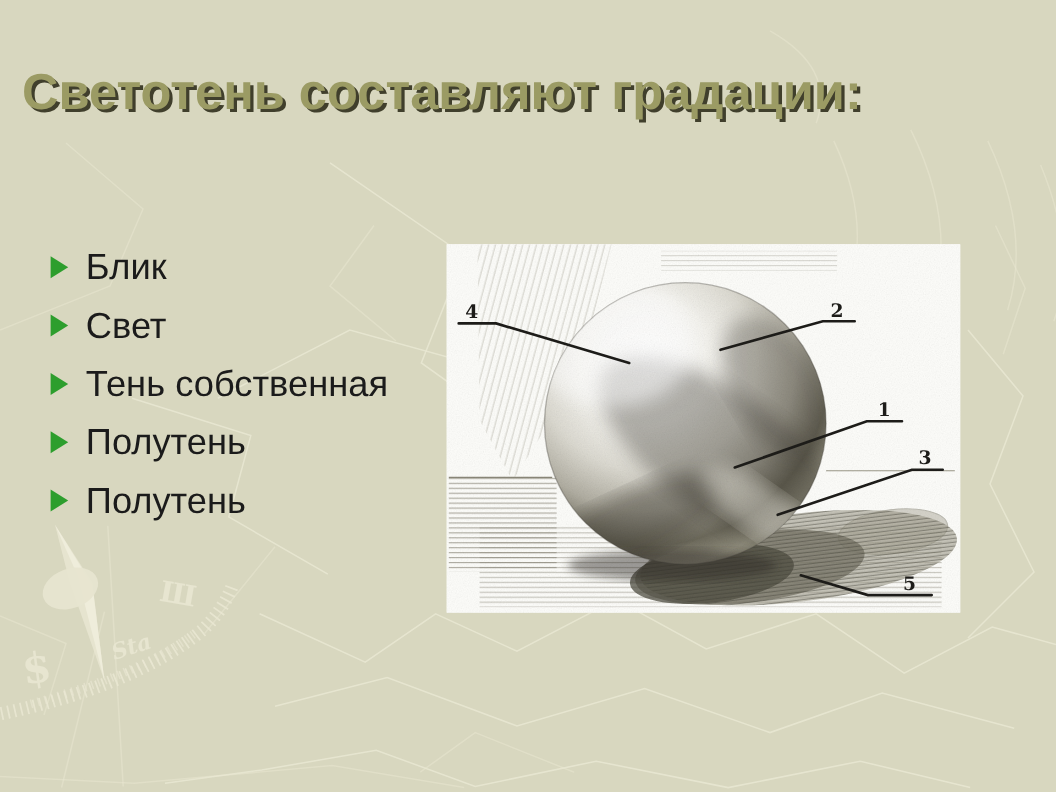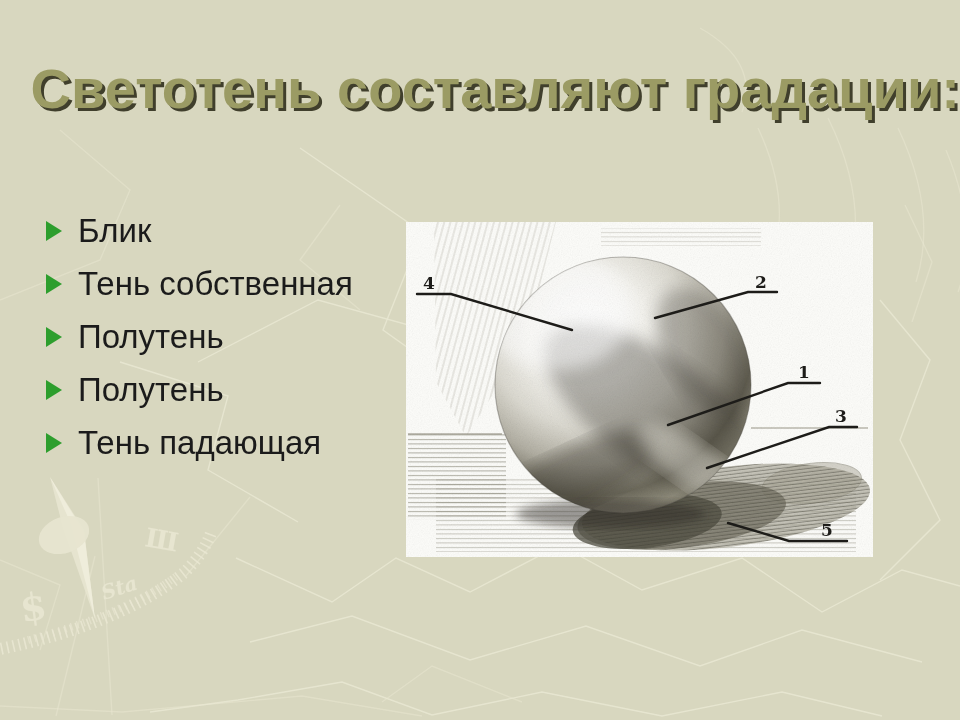--- a/index.html
+++ b/index.html
@@ -16,23 +16,23 @@
   body{width:960px;height:720px;overflow:hidden;font-family:"Liberation Sans",sans-serif;}
   .slide{position:relative;width:960px;height:720px;background:var(--bg);overflow:hidden;}
   .bg-svg{position:absolute;left:0;top:0;width:960px;height:720px;}
   .bgline{fill:none;stroke:var(--pattern-line);stroke-width:1.4;opacity:.85;}
   .bgline.faint{opacity:.5;}
   .ticks{fill:none;stroke:var(--pattern-line);stroke-width:12;stroke-dasharray:1.6 4.4;opacity:.9;}
   .ticks2{fill:none;stroke:var(--pattern-line);stroke-width:8;stroke-dasharray:1.4 5;opacity:.65;}
   .needle{fill:#e7e5d0;opacity:.95;}
   .needle-hi{fill:#efeddc;opacity:.9;}
   .compass-glyph{fill:#e8e6d1;font-family:"DejaVu Serif",serif;font-weight:bold;opacity:.95;}
-  .title{position:absolute;left:0;right:0;top:56px;text-align:right;font-size:56px;font-weight:700;
+  .title{position:absolute;left:0;right:0;top:56px;text-align:left;font-size:46px;font-weight:700;
          color:var(--title-fill);text-shadow:3px 3px 0 var(--title-shadow);white-space:nowrap;padding-left:20px;}
-  .bullets{position:absolute;left:46px;top:204px;margin:0;padding:0;list-style:none;}
+  .bullets{position:absolute;left:46px;top:216px;margin:0;padding:0;list-style:none;}
   .bullets li{display:flex;align-items:center;height:53px;}
   .tri{width:0;height:0;border-left:16px solid var(--marker);border-top:10px solid transparent;
        border-bottom:10px solid transparent;margin-right:16px;flex:0 0 auto;}
   .blabel{font-size:33px;color:var(--text);white-space:nowrap;}
   .figure{position:absolute;left:406px;top:222px;width:467px;height:335px;background:var(--panel-bg);}
   .figure svg{display:block;}
   .leader{fill:none;stroke:var(--pencil);stroke-width:2.4;stroke-linecap:round;}
   .figlabel{fill:var(--pencil);font-family:"DejaVu Serif",serif;font-weight:bold;font-size:17px;}
   .grain{opacity:.15;mix-blend-mode:multiply;}
 </style>
@@ -79,33 +79,33 @@
 
   <div class="title">Светотень составляют градации:</div>
 
   <ul class="bullets">
     <li>
       <span class="tri"></span>
       <span class="blabel">Блик</span>
     </li>
     <li>
       <span class="tri"></span>
+      <span class="blabel">Свет</span>
+    </li>
+    <li>
+      <span class="tri"></span>
       <span class="blabel">Тень собственная</span>
     </li>
     <li>
       <span class="tri"></span>
       <span class="blabel">Полутень</span>
     </li>
     <li>
       <span class="tri"></span>
       <span class="blabel">Полутень</span>
-    </li>
-    <li>
-      <span class="tri"></span>
-      <span class="blabel">Тень падающая</span>
     </li>
   </ul>
 
   <div class="figure">
     <svg width="467" height="335" viewBox="0 0 467 335">
       <defs>
         <radialGradient id="gSphere" cx="36%" cy="28%" r="78%">
           <stop offset="0" stop-color="#ffffff"></stop>
           <stop offset="0.30" stop-color="#f4f3ee"></stop>
           <stop offset="0.50" stop-color="#dcdad1"></stop>

